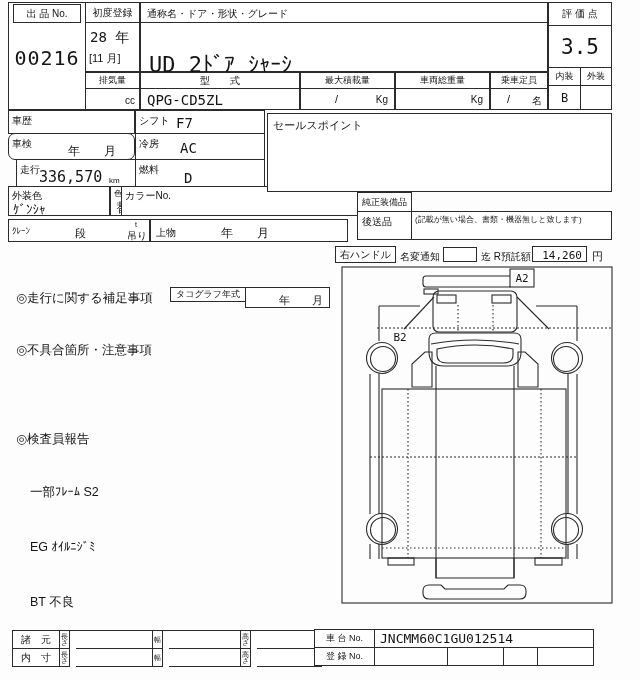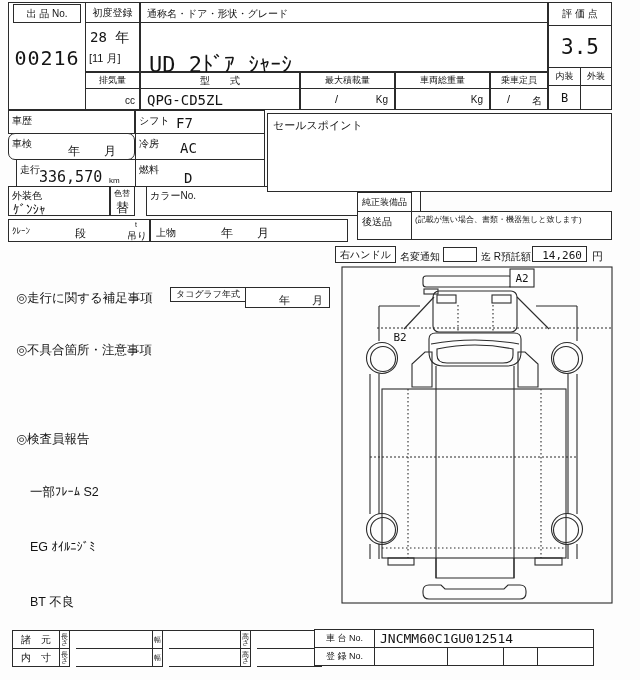--- a/index.html
+++ b/index.html
@@ -124,21 +124,21 @@
   </div>
 
   <div class="b" style="left:8px;top:186px;width:102px;height:30px;">
     <span class="t lbl" style="left:3px;top:2px;">外装色</span>
     <span class="t" style="left:4px;top:15px;font-size:13px;">ｹﾞﾝｼｬ</span>
   </div>
   <div class="b" style="left:110px;top:186px;width:25px;height:30px;">
     <span class="t" style="left:3px;top:1px;font-size:8px;">色替</span>
     <span class="t" style="left:5px;top:12px;font-size:13px;">替</span>
   </div>
-  <div class="b" style="left:146px;top:186px;width:275px;height:30px;">
+  <div class="b" style="left:121px;top:186px;width:275px;height:30px;">
     <span class="t lbl" style="left:3px;top:2px;">カラーNo.</span>
   </div>
 
   <div class="b" style="left:8px;top:219px;width:142px;height:23px;">
     <span class="t" style="left:3px;top:6px;font-size:9px;">ｸﾚｰﾝ</span>
     <span class="t" style="left:66px;top:6px;font-size:11px;">段</span>
     <span class="t" style="left:126px;top:1px;font-size:7px;">t</span>
     <span class="t" style="left:118px;top:9px;font-size:10px;">吊り</span>
   </div>
   <div class="b" style="left:150px;top:219px;width:198px;height:23px;">

